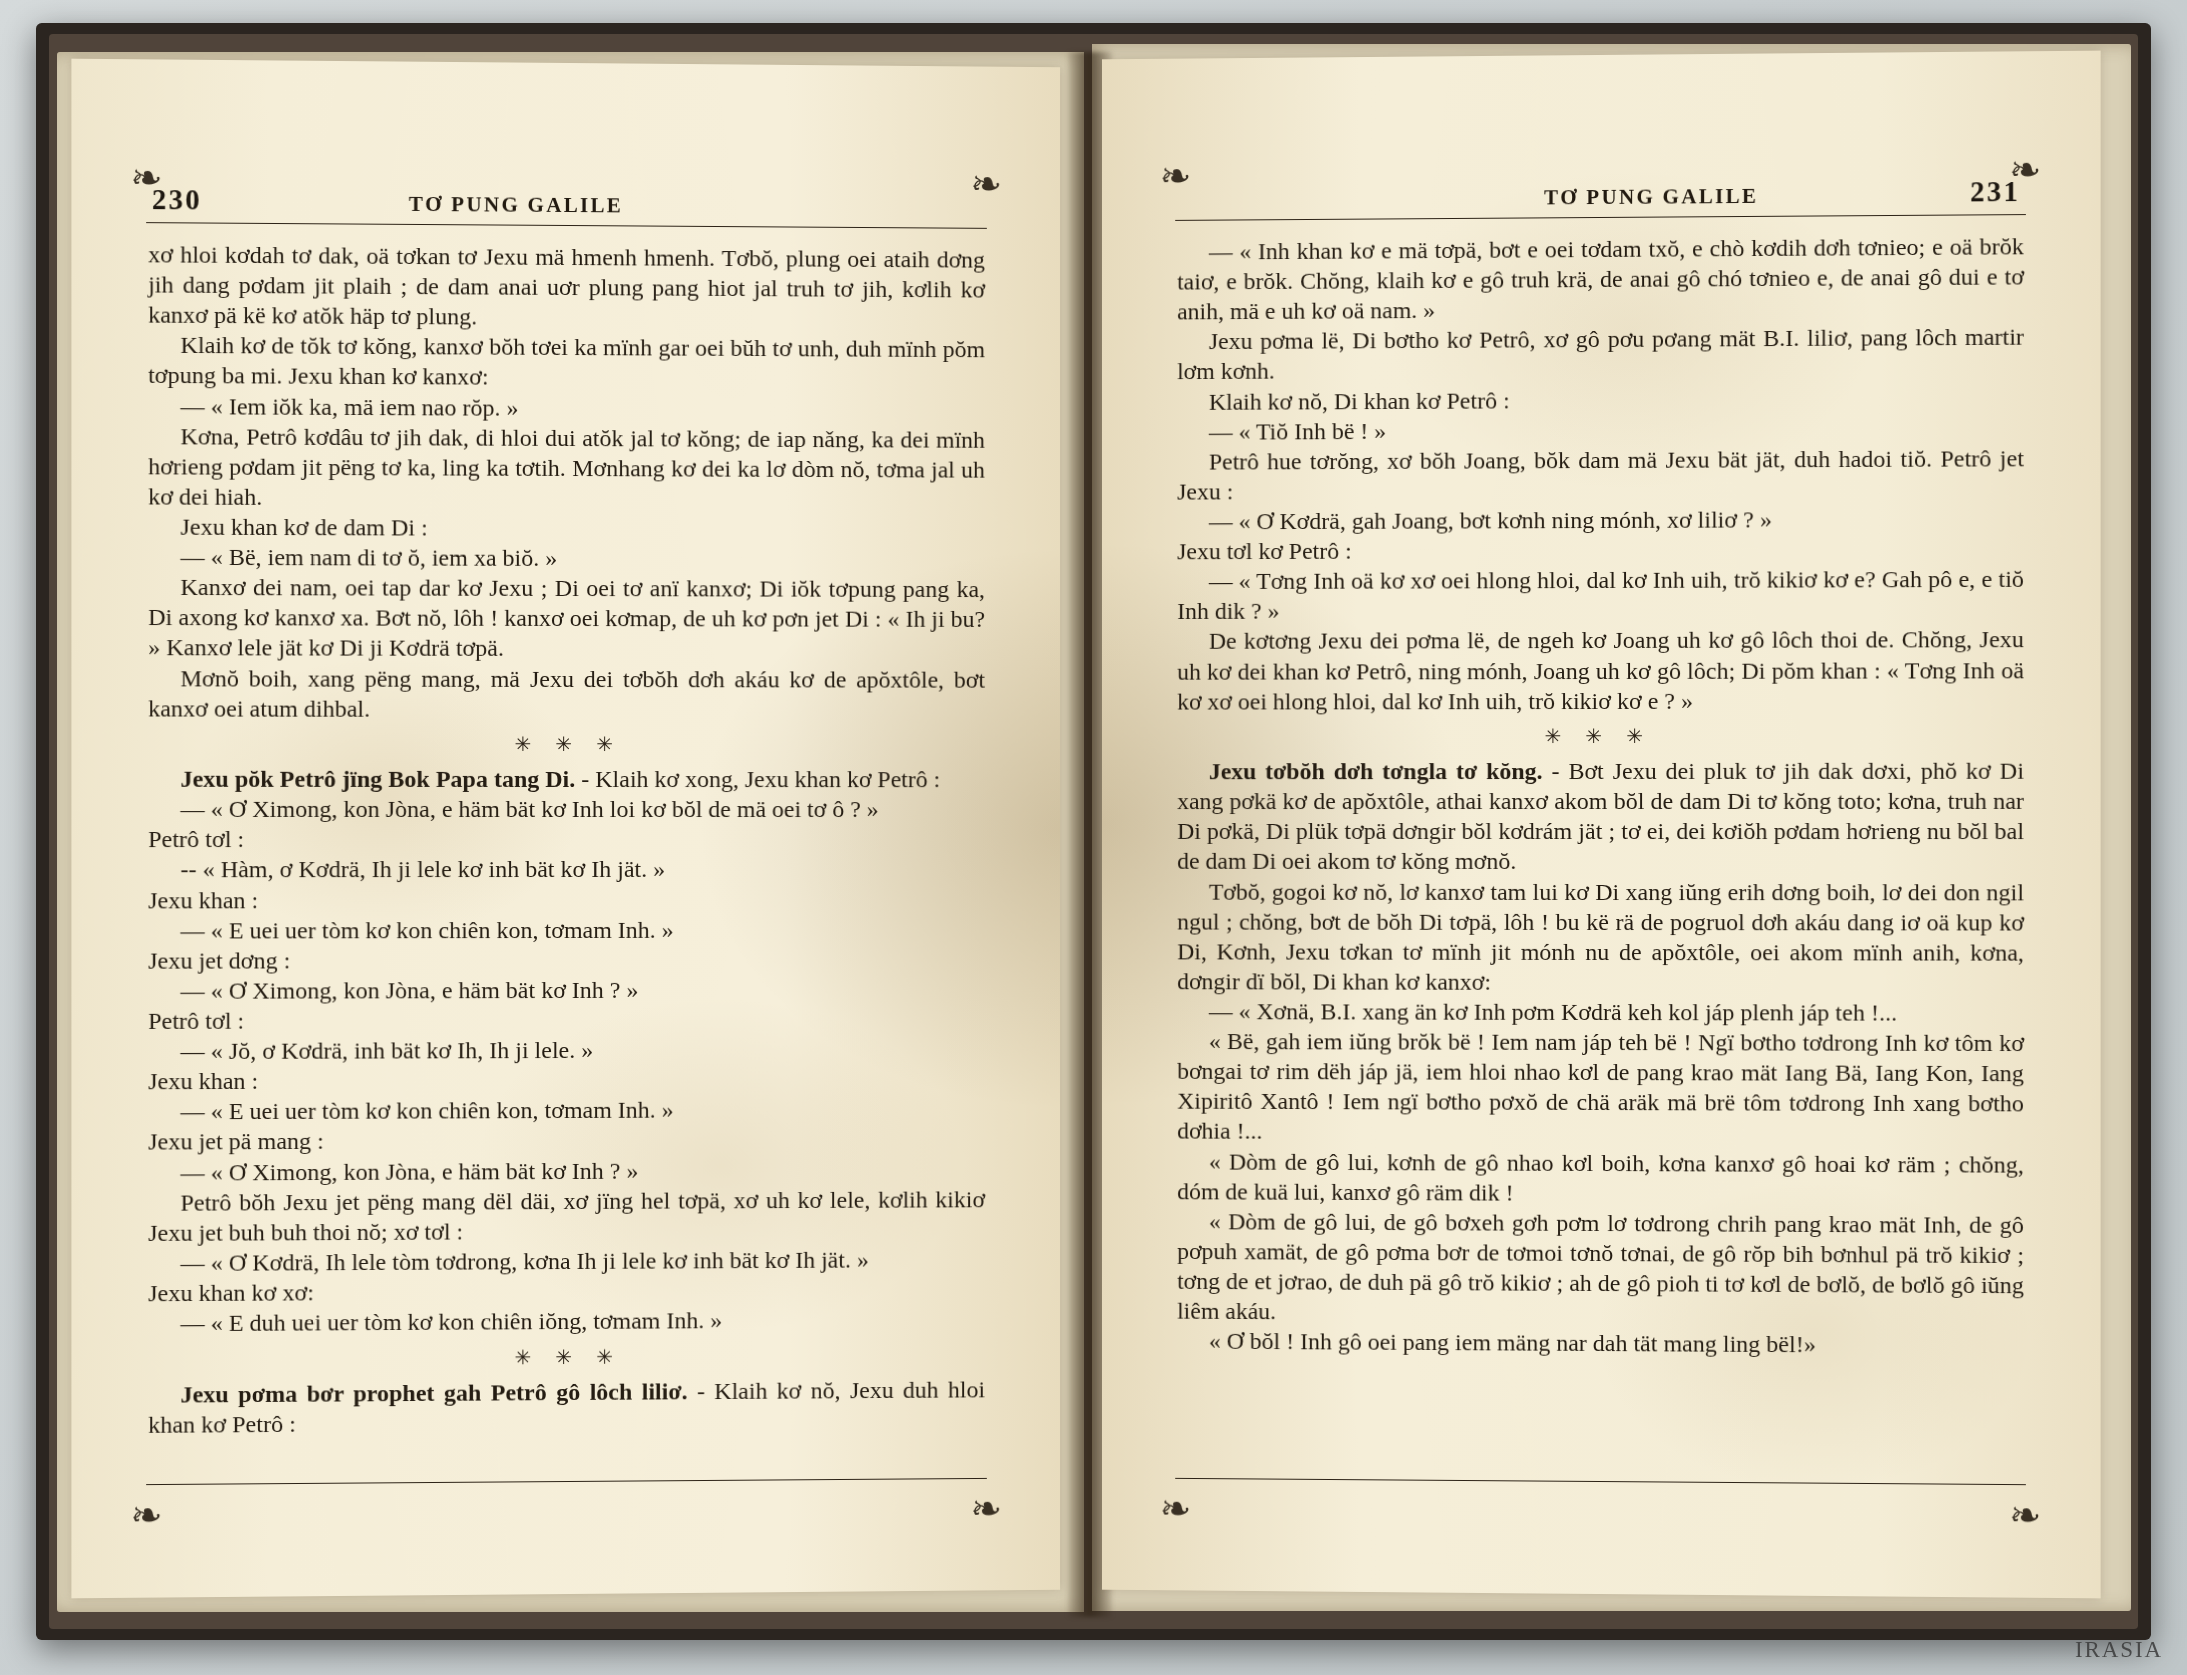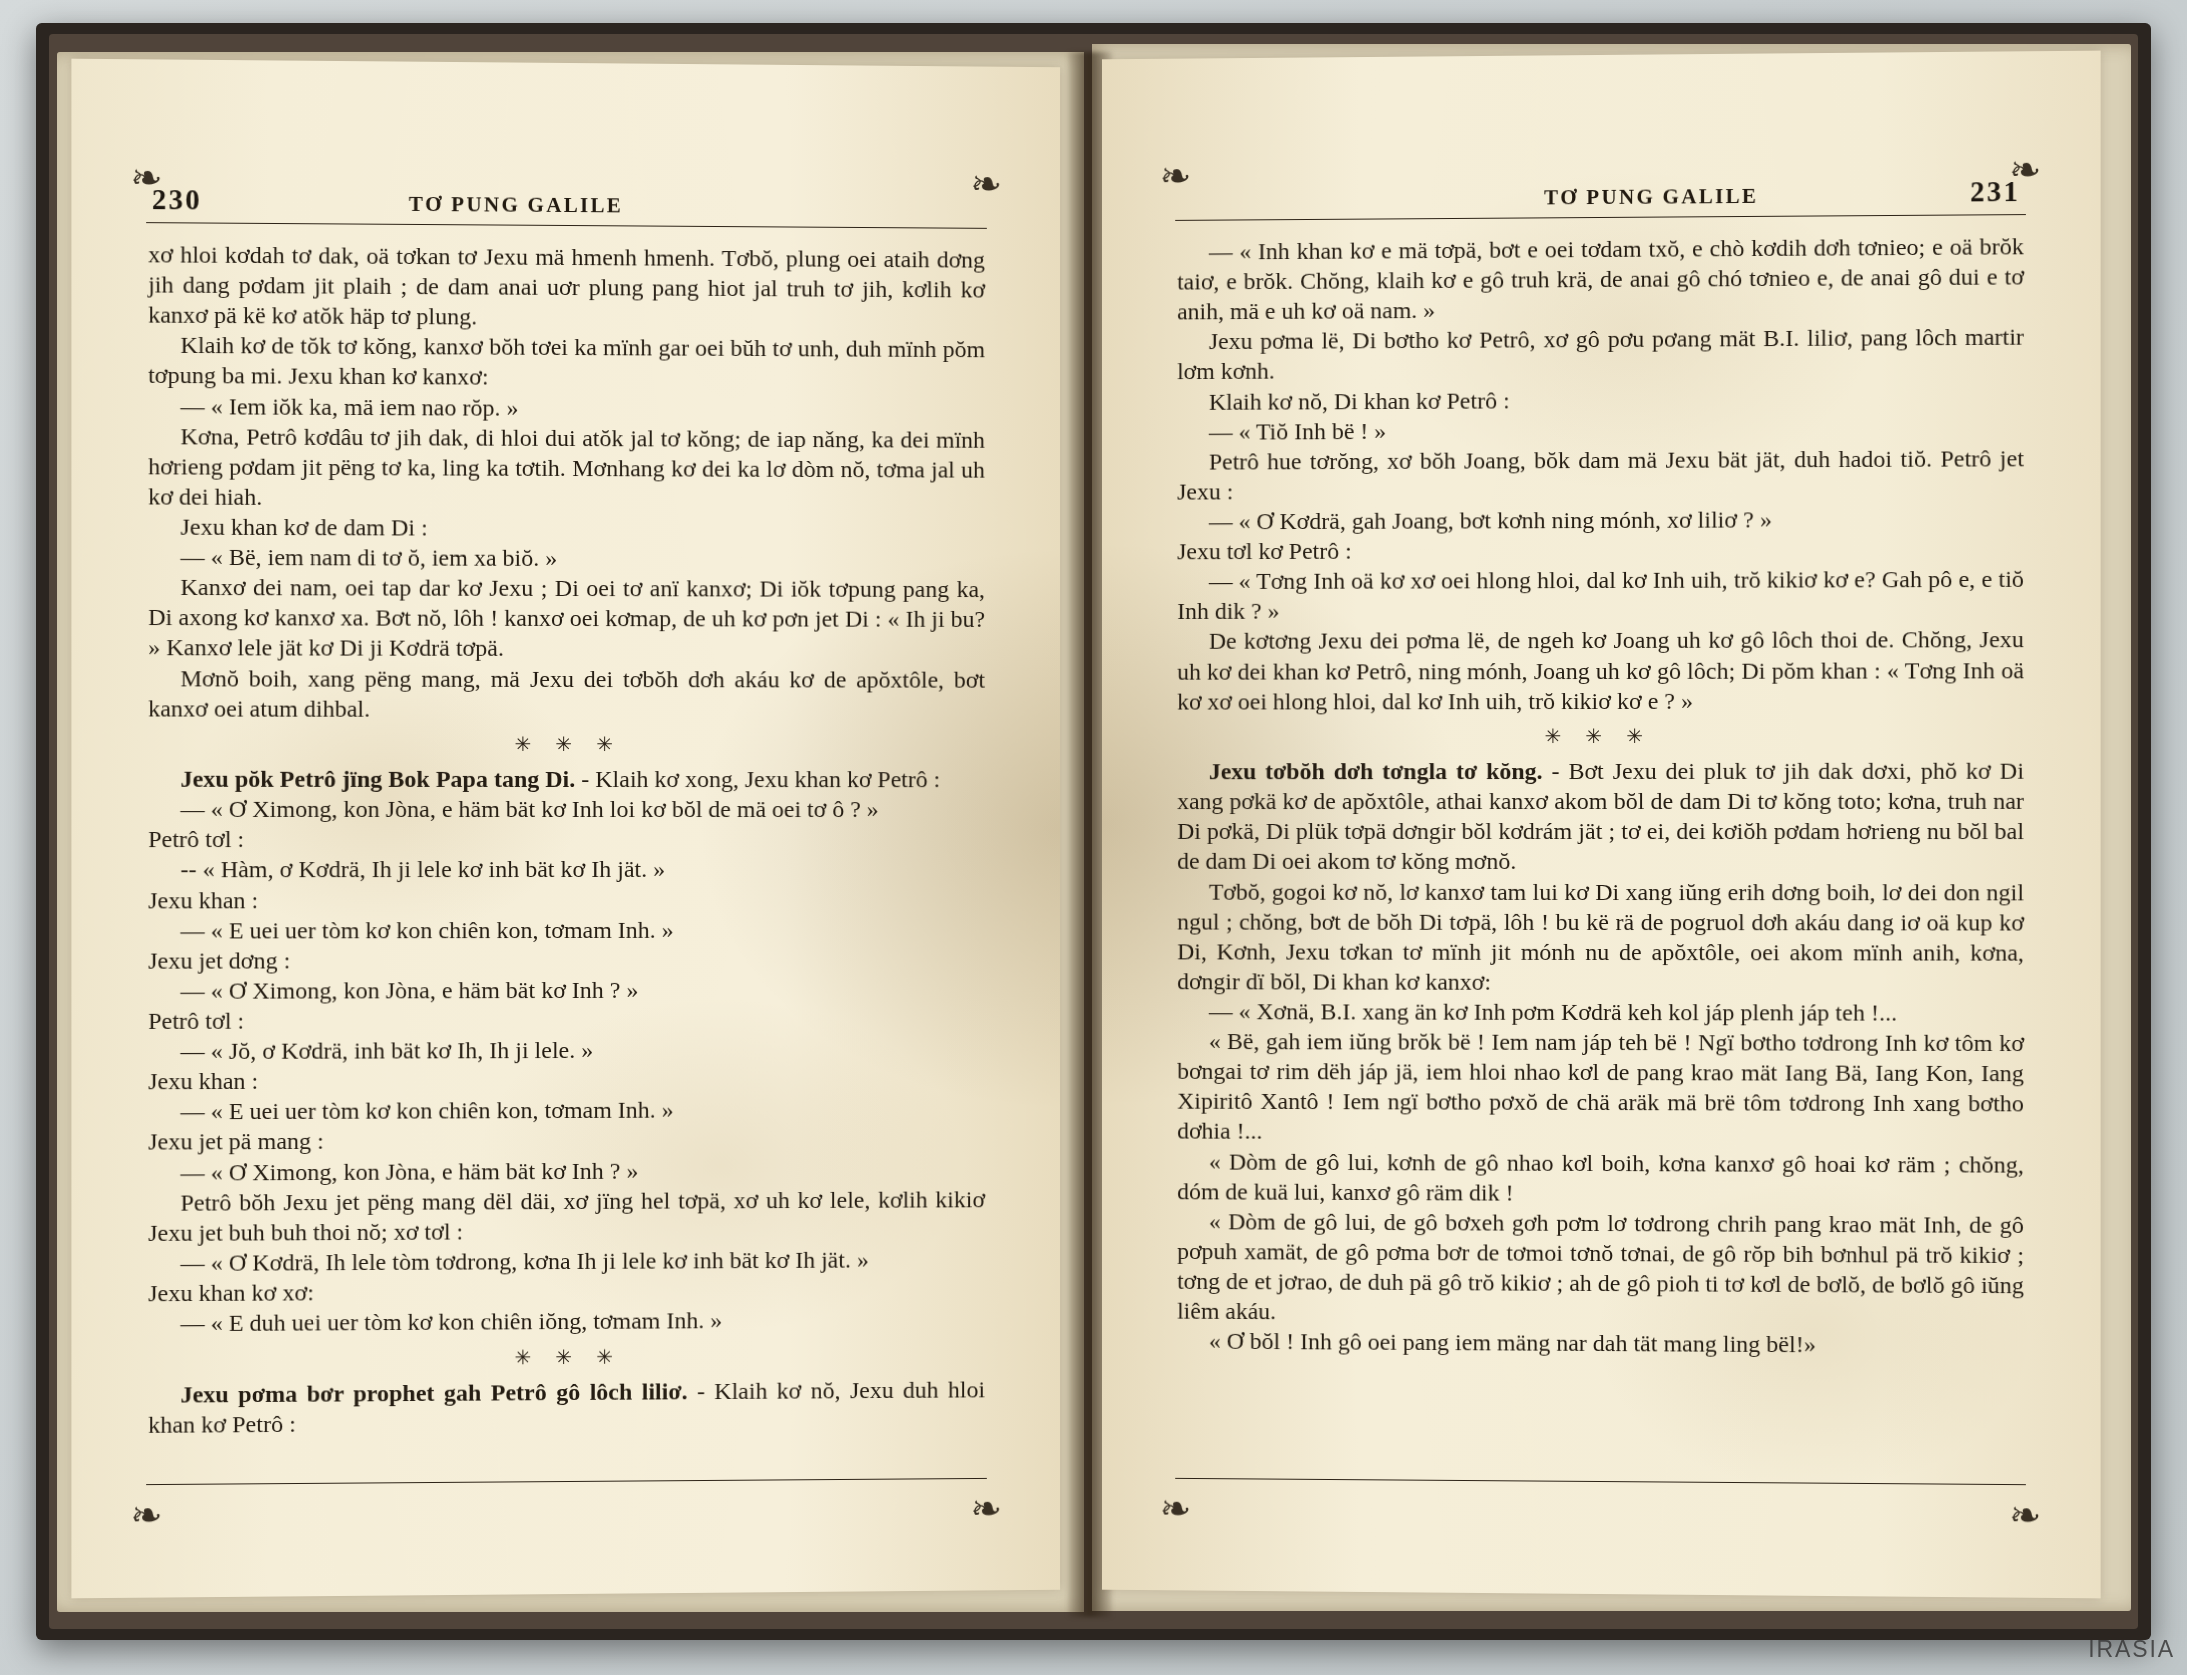--- a/index.html
+++ b/index.html
@@ -196,23 +196,23 @@
     text-align: center;
     letter-spacing: 9.5px;
     font-size: 20px;
     margin: 8.6px 0 6.7px 0;
     color: #2a2116;
   }
 
   
   .watermark {
     position: absolute;
-    right: 13px;
+    right: 25px;
     bottom: 13.3px;
-    font-family: Liberation Sans, sans-serif;
+    font-family: Liberation Serif, serif;
     font-size: 23px;
     letter-spacing: 1.9px;
     color: #3a3a3a;
     opacity: 0.85;
     margin-top: 10px;
   }
 </style>
 </head>
 <body>
 

